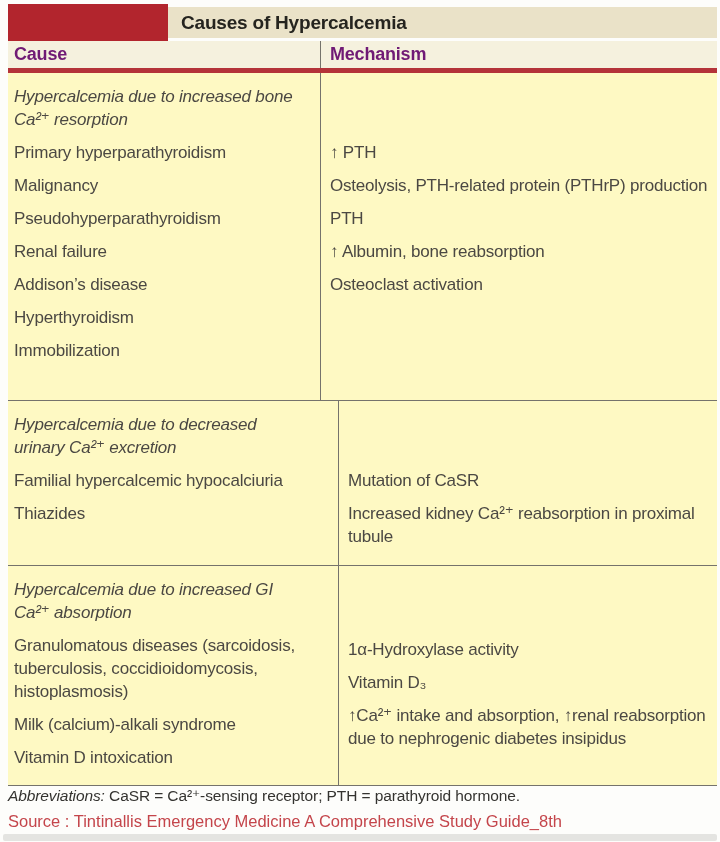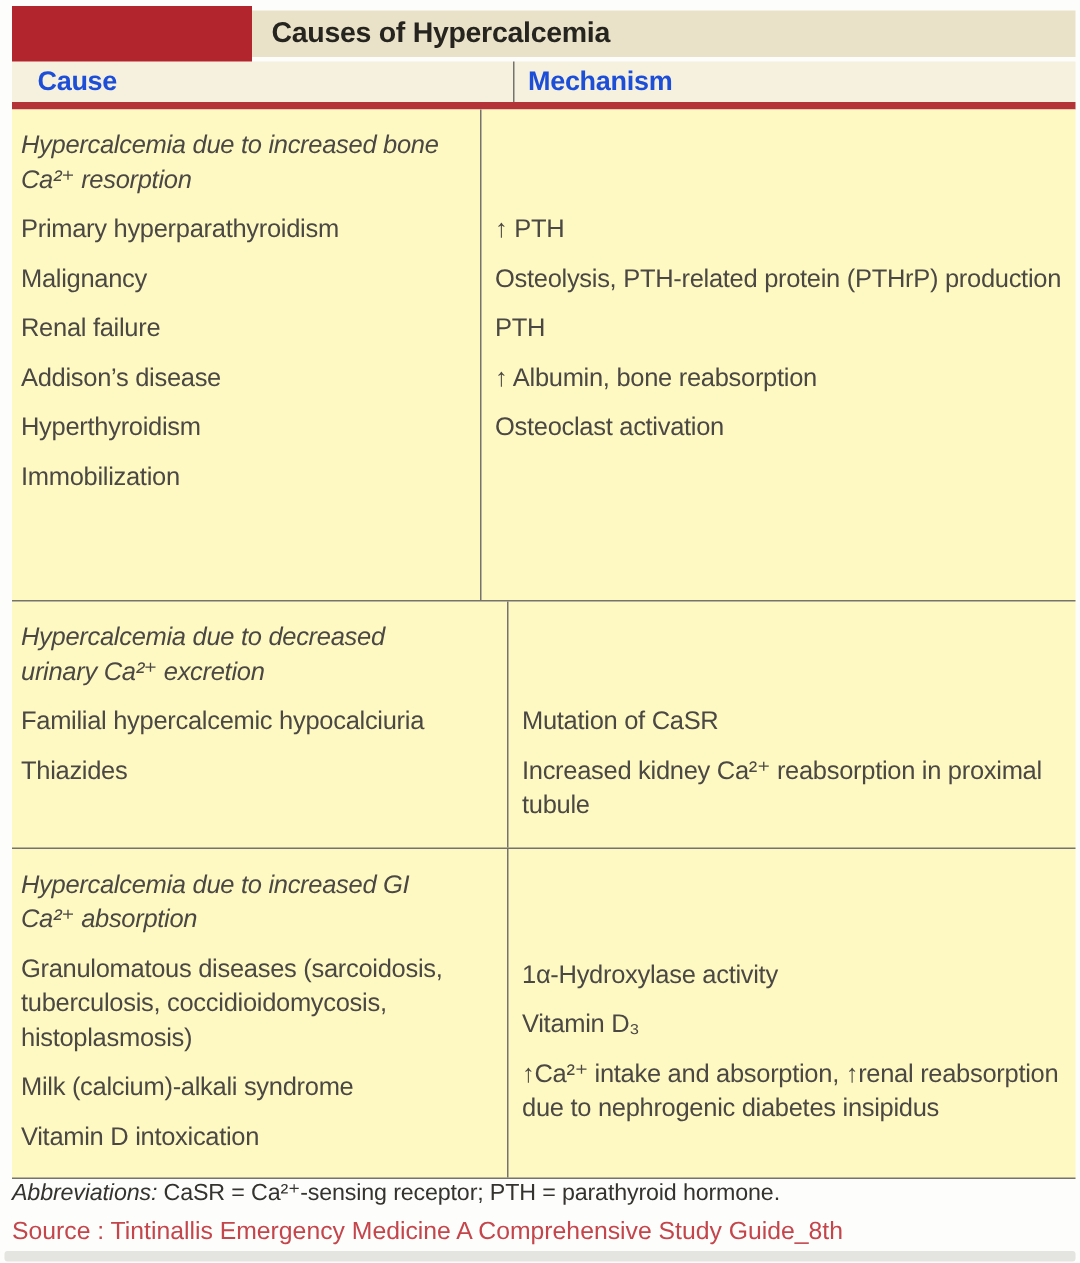--- a/index.html
+++ b/index.html
@@ -19,21 +19,21 @@
   .title-bar {
     flex:1; background:#eae2c8; margin-top:3px; height:31px;
     display:flex; align-items:center; padding-left:13px;
     font-weight:bold; font-size:19px; color:#25241f; letter-spacing:-0.2px;text-align:right;
   }
 
   
   .head-row { display:flex; background:#f5f1de; height:27px; }
   .head-cell {
     display:flex; align-items:center;
-    font-weight:bold; font-size:18px; color:#1d4ed8; letter-spacing:-0.2px;margin-left:11px;
+    font-weight:bold; font-size:18px; color:#701a75; letter-spacing:-0.2px;
   }
   .head-cause { width:312px; padding-left:6px; }
   .head-mech { flex:1; border-left:1.5px solid #75736c; padding-left:9px; }
 
   .thick-rule { height:5px; background:#b43339; }
 
   
   .tbody { background:#fef9c3; border-bottom:1.5px solid #75736c; }
   .section { display:flex; }
   .section + .section { border-top:1.5px solid #75736c;gap:18px; }
@@ -78,20 +78,21 @@
 
   <div class="thick-rule"></div>
 
   <div class="tbody">
 
     <div class="section sec-1">
       <div class="sec-cause">
         <p class="sec-heading">Hypercalcemia due to increased bone Ca²⁺ resorption</p>
         <p>Primary hyperparathyroidism</p>
         <p>Malignancy</p>
+        <p>Pseudohyperparathyroidism</p>
         <p>Renal failure</p>
         <p>Addison’s disease</p>
         <p>Hyperthyroidism</p>
         <p>Immobilization</p>
       </div>
       <div class="sec-mech">
         <p>↑ PTH</p>
         <p>Osteolysis, PTH-related protein (PTHrP) production</p>
         <p>PTH</p>
         <p>↑ Albumin, bone reabsorption</p>

